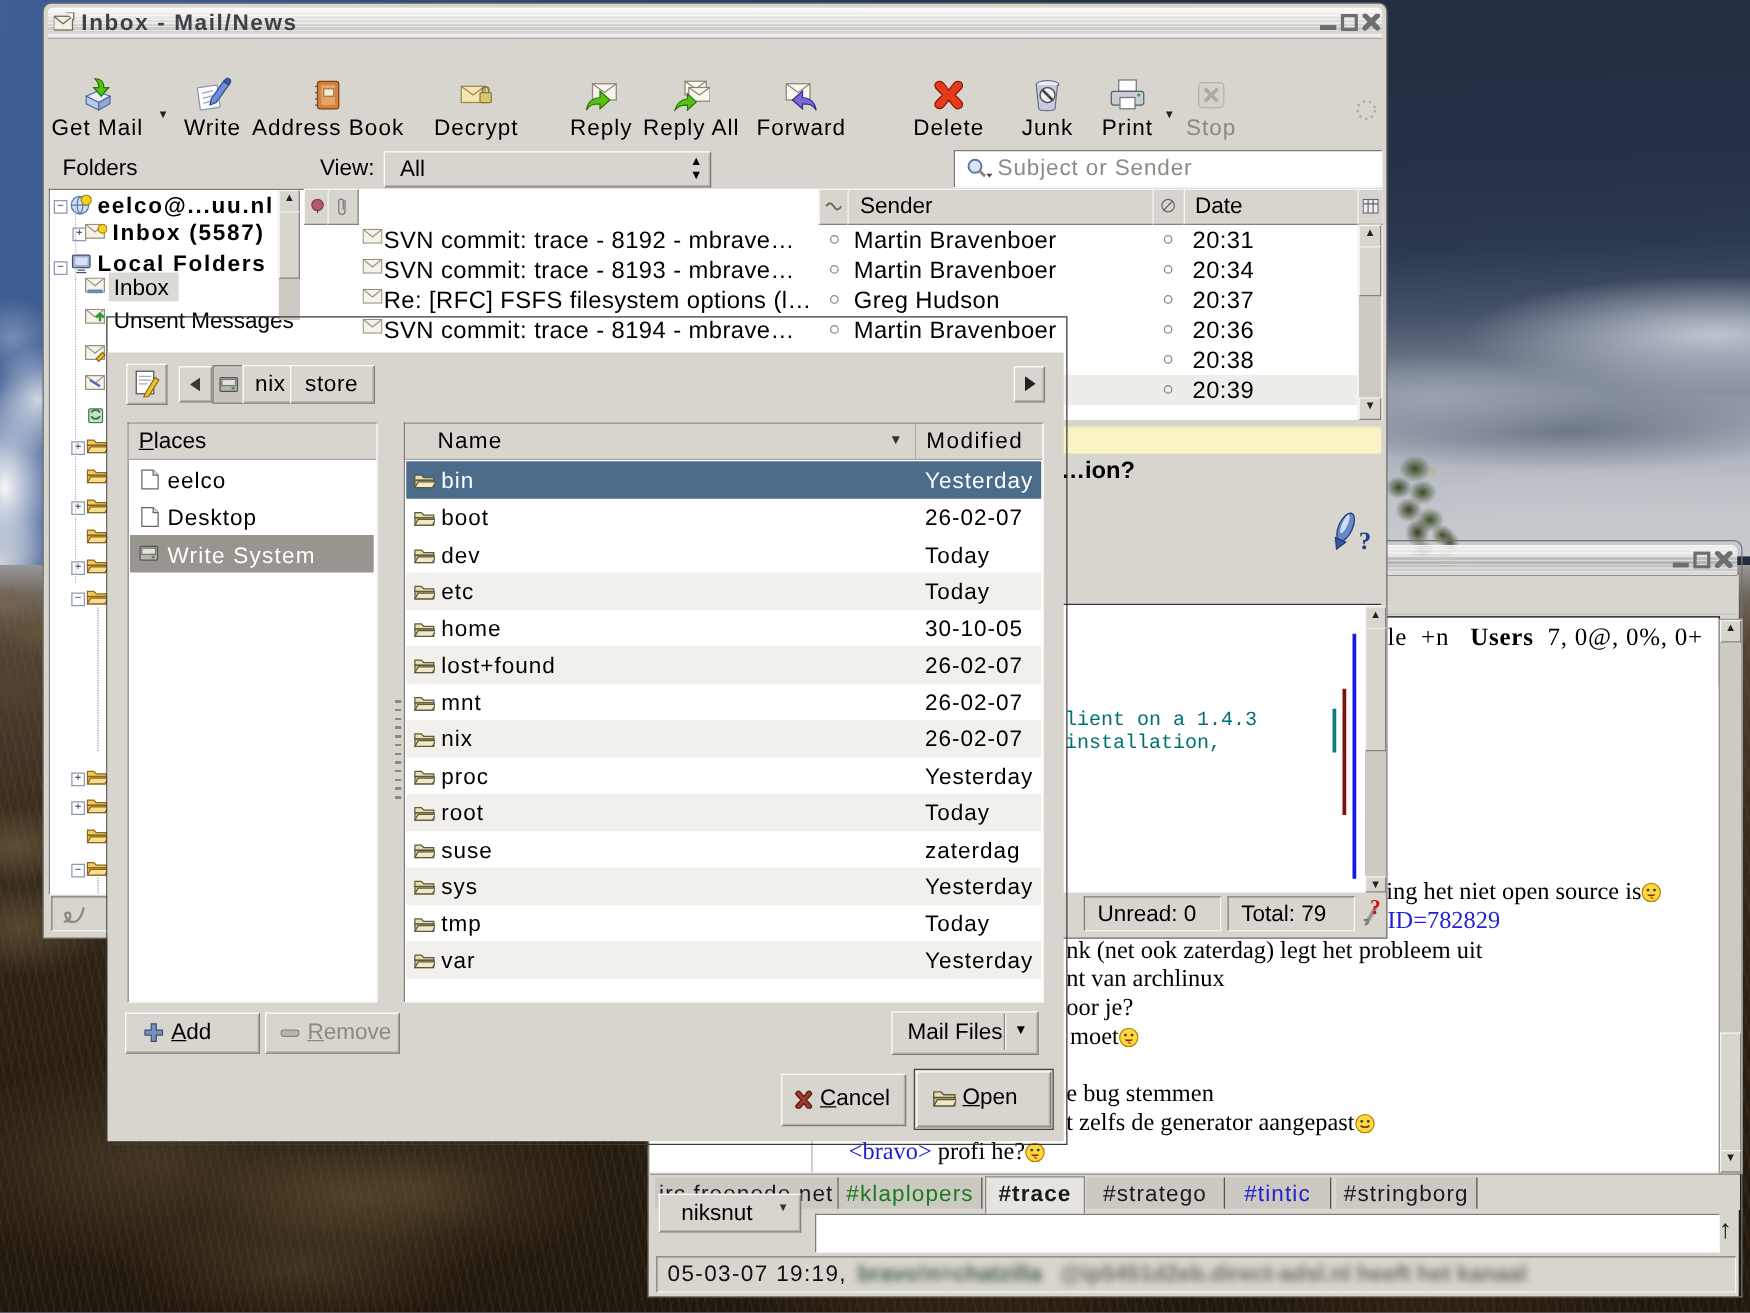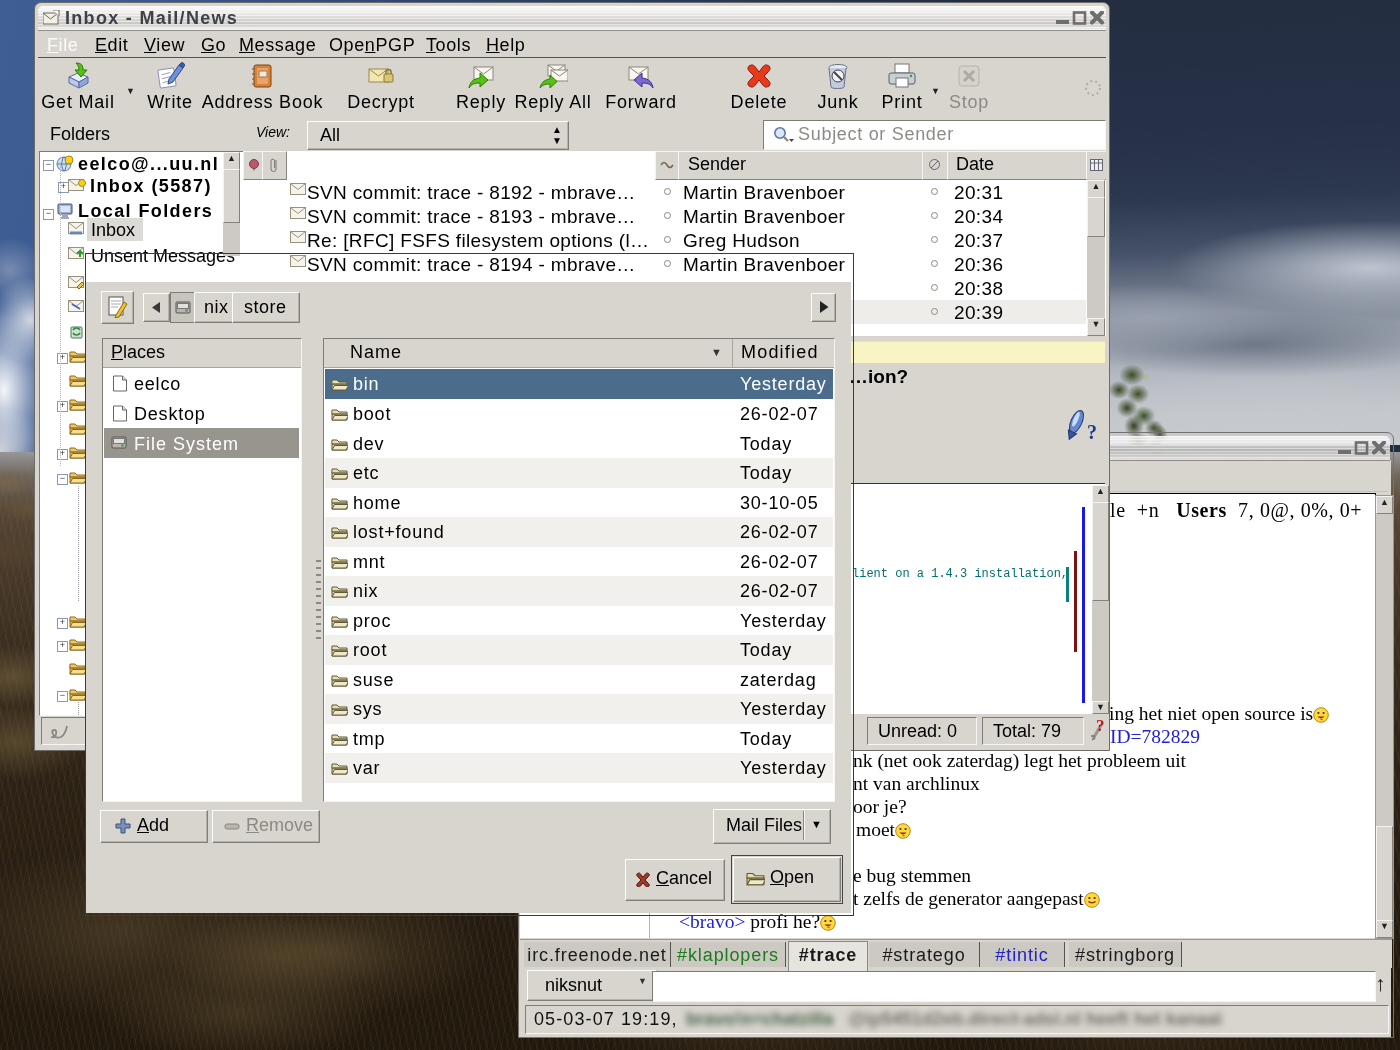--- a/index.html
+++ b/index.html
@@ -173,21 +173,21 @@
 
   <div id="tabs" class="abs" style="left:1px;top:506px;width:872px;height:28px;background:#d8d5ce;border-top:1px solid #9a9893;font-size:17px;">
     <span class="tab" style="left:4px;width:146px;">irc.freenode.net</span>
     <span class="tab" style="left:151px;width:114px;color:#1e7a1e;">#klaplopers</span>
     <span class="tab on" style="left:268px;width:78px;">#trace</span>
     <span class="tab" style="left:349px;width:110px;">#stratego</span>
     <span class="tab" style="left:460px;width:84px;color:#2121c8;">#tintic</span>
     <span class="tab" style="left:549px;width:112px;">#stringborg</span>
   </div>
 
-  <div class="abs" style="left:8px;top:537px;width:114px;height:31px;padding-left:16px;">
+  <div class="abs" style="left:8px;top:522px;width:114px;height:31px;">
     <div class="btn abs" style="inset:0;"></div>
     <span class="abs" style="left:18px;top:5px;font-size:18px;">niksnut</span>
     <span class="abs" style="right:10px;top:6px;font-size:9px;color:#333;">▼</span>
   </div>
   <div class="sunk abs" style="left:133px;top:538px;width:722px;height:29px;"></div>
   <div class="abs" style="left:856px;top:539px;width:16px;height:24px;color:#111;font-size:21px;font-weight:bold;">↑</div>
 
   <div class="sunk abs" style="left:6px;top:572px;width:862px;height:27px;background:#d8d5ce;">
     <span class="abs" style="left:8px;top:3px;font-size:18px;letter-spacing:1.1px;color:#111;">05-03-07 19:19,</span>
     <span class="abs" style="left:160px;top:3px;font-size:18px;font-weight:bold;color:#47634a;filter:blur(3px);">bravo!n=chatzilla</span>
@@ -205,30 +205,20 @@
     <span class="abs" style="left:27px;top:2px;font-size:18px;letter-spacing:1.3px;font-weight:bold;color:#3e4148;">Inbox - Mail/News</span>
   </div>
   <div class="wbtns" style="top:8px;right:3px;">
     <svg width="50" height="14" viewBox="0 0 50 14">
       <rect x="0" y="9" width="13" height="4" fill="#6e6e6e"></rect>
       <rect x="18" y="1.5" width="11" height="11" fill="none" stroke="#6e6e6e" stroke-width="2.6"></rect>
       <path d="M36 1.5 L46 11.5 M46 1.5 L36 11.5" stroke="#6e6e6e" stroke-width="4" stroke-linecap="round"></path>
     </svg>
   </div>
 
-  <div id="menubar" class="abs" style="left:3px;top:28px;width:1068px;height:26px;font-size:18px;letter-spacing:.6px;color:#000;border-bottom:1px solid #55534f;">
-    <span class="abs" style="left:9px;top:4px;color:#fbfbfa;"><u>F</u>ile</span>
-    <span class="abs" style="left:57px;top:4px;"><u>E</u>dit</span>
-    <span class="abs" style="left:106px;top:4px;"><u>V</u>iew</span>
-    <span class="abs" style="left:163px;top:4px;"><u>G</u>o</span>
-    <span class="abs" style="left:201px;top:4px;"><u>M</u>essage</span>
-    <span class="abs" style="left:291px;top:4px;">Ope<u>n</u>PGP</span>
-    <span class="abs" style="left:388px;top:4px;"><u>T</u>ools</span>
-    <span class="abs" style="left:448px;top:4px;"><u>H</u>elp</span>
-  </div>
 
   <div id="toolbar" class="abs" style="left:3px;top:55px;width:1068px;height:59px;font-size:17px;">
     <div class="tbi" style="left:2px;width:76px;">
         <svg viewBox="0 0 30 30">
           <path d="M6 16 l9 -4 l10 4 l-9 5 z" fill="#e8eefc" stroke="#5a6a9a"></path>
           <path d="M6 16 v6 l10 5 v-6 z" fill="#b9c9ee" stroke="#5a6a9a"></path>
           <path d="M25 16 v6 l-9 5 v-6 z" fill="#8fa6d8" stroke="#5a6a9a"></path>
           <path d="M13 2 c6 0 7 3 7 7 l4 0 l-6 7 l-6-7 l4 0 c0-3 -1-5 -3-7z" fill="#55c210" stroke="#2a7a08"></path>
         </svg>
         <span>Get Mail</span>
@@ -321,21 +311,21 @@
       </div>
     <svg class="abs" style="left:1045px;top:20px;" width="20" height="20" viewBox="0 0 20 20">
         <g fill="none" stroke="#b0ada6" stroke-width="2" stroke-dasharray="2 3">
           <circle cx="10" cy="10" r="7"></circle>
         </g>
       </svg>
   </div>
 
   <div class="abs" style="left:16px;top:63px;"></div>
   <span class="abs" style="left:15px;top:121px;font-size:18px;">Folders</span>
-  <span class="abs" style="left:221px;top:121px;font-size:14px;font-style:italic;">View:</span>
+  <span class="abs" style="left:221px;top:121px;font-size:18px;">View:</span>
   <div class="btn abs" style="left:272px;top:118px;width:260px;height:27px;">
     <span class="abs" style="left:12px;top:3px;font-size:18px;">All</span>
     <span class="abs" style="right:6px;top:2px;font-size:10px;">▲<br>▼</span>
   </div>
   <div class="sunk abs" style="left:728px;top:117px;width:341px;height:28px;">
     <svg class="abs" style="left:7px;top:4px;" width="24" height="20" viewBox="0 0 24 20">
         <circle cx="9" cy="8" r="5.2" fill="#dce6f2" stroke="#5a7aa8" stroke-width="1.6"></circle>
         <path d="M13 12 L17 16" stroke="#8a8880" stroke-width="2.4"></path>
         <path d="M18 14 l5 0 l-2.5 3z" fill="#444"></path>
       </svg>
@@ -530,21 +520,21 @@
         <g transform="rotate(24 14 14)">
           <ellipse cx="13" cy="13" rx="5.5" ry="12" fill="#6688cc" stroke="#223a7a"></ellipse>
           <ellipse cx="11.5" cy="11" rx="2.2" ry="8" fill="#cdddf5"></ellipse>
           <path d="M9 24 l4.5 8 l4.5 -8z" fill="#3a55a0" stroke="#223a7a"></path>
         </g>
         <text x="24" y="30" font-family="Liberation Serif" font-weight="bold" font-size="20" fill="#223a8a">?</text>
       </svg>
   </div>
 
   <div class="abs" style="left:208px;top:480px;width:862px;height:230px;background:#fff;border-top:1px solid #333;">
-    <span style="position:absolute;left:609px;top:83px;font-family:'Liberation Mono',monospace;font-size:12px;color:#007070;">lient on a 1.4.3 installation,</span>
+    <span style="position:absolute;left:609px;top:83px;font-family:'Liberation Mono',monospace;font-size:16px;color:#007070;">lient on a 1.4.3 installation,</span>
     <div class="abs" style="left:839px;top:23px;width:3px;height:196px;background:#1717e8;"></div>
     <div class="abs" style="left:831px;top:67px;width:3px;height:101px;background:#7b1313;"></div>
     <div class="abs" style="left:823px;top:83px;width:3px;height:35px;background:#0e7e7e;"></div>
     <div class="abs" style="left:849px;top:1px;width:17px;height:228px;background:#cdcac4;">
       <div class="scb" style="left:0;top:0;width:15px;height:16px;">▲</div>
       <div class="scb" style="left:0;top:17px;width:15px;height:97px;"></div>
       <div class="scb" style="left:0;top:216px;width:15px;height:11px;">▼</div>
     </div>
   </div>
 
@@ -609,21 +599,21 @@
       </svg>
     <span class="abs" style="left:31px;top:35px;font-size:18px;letter-spacing:.8px;">eelco</span>
     <svg class="abs" style="left:9px;top:66px;" width="16" height="17" viewBox="0 0 15 17">
         <use href="#pageicon"></use>
       </svg>
     <span class="abs" style="left:31px;top:65px;font-size:18px;letter-spacing:.8px;">Desktop</span>
     <div class="abs" style="left:1px;top:89px;width:195px;height:30px;background:#98958e;"></div>
     <svg class="abs" style="left:8px;top:95px;" width="16" height="17" viewBox="0 0 16 17">
         <use href="#driveicon"></use>
       </svg>
-    <span class="abs" style="left:31px;top:95px;font-size:18px;letter-spacing:1px;color:#fff;">File System</span>
+    <span class="abs" style="left:31px;top:95px;font-size:18px;letter-spacing:1px;color:#fff;">Write System</span>
   </div>
 
   <div class="sunk abs" style="left:237px;top:84px;width:510px;height:462px;background:#fff;overflow:hidden;" id="flist">
     <div class="abs" style="left:0;top:0;width:408px;height:28px;background:#d8d5ce;border-right:1px solid #a8a6a0;border-bottom:1px solid #a8a6a0;">
       <span class="abs" style="left:26px;top:3px;font-size:18px;letter-spacing:1px;">Name</span>
       <span class="abs" style="right:10px;top:7px;font-size:11px;color:#333;">▼</span>
     </div>
     <div class="abs" style="left:409px;top:0;width:101px;height:28px;background:#d8d5ce;border-bottom:1px solid #a8a6a0;">
       <span class="abs" style="left:8px;top:3px;font-size:18px;letter-spacing:1.2px;">Modified</span>
     </div>

